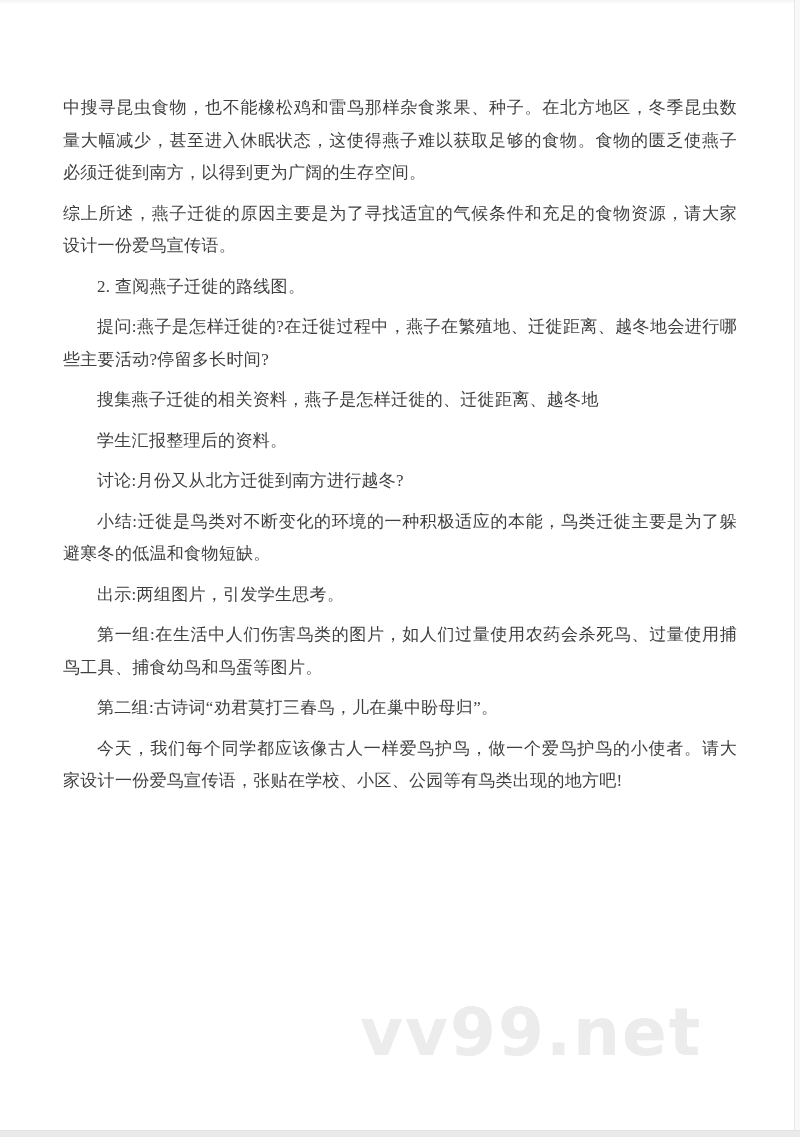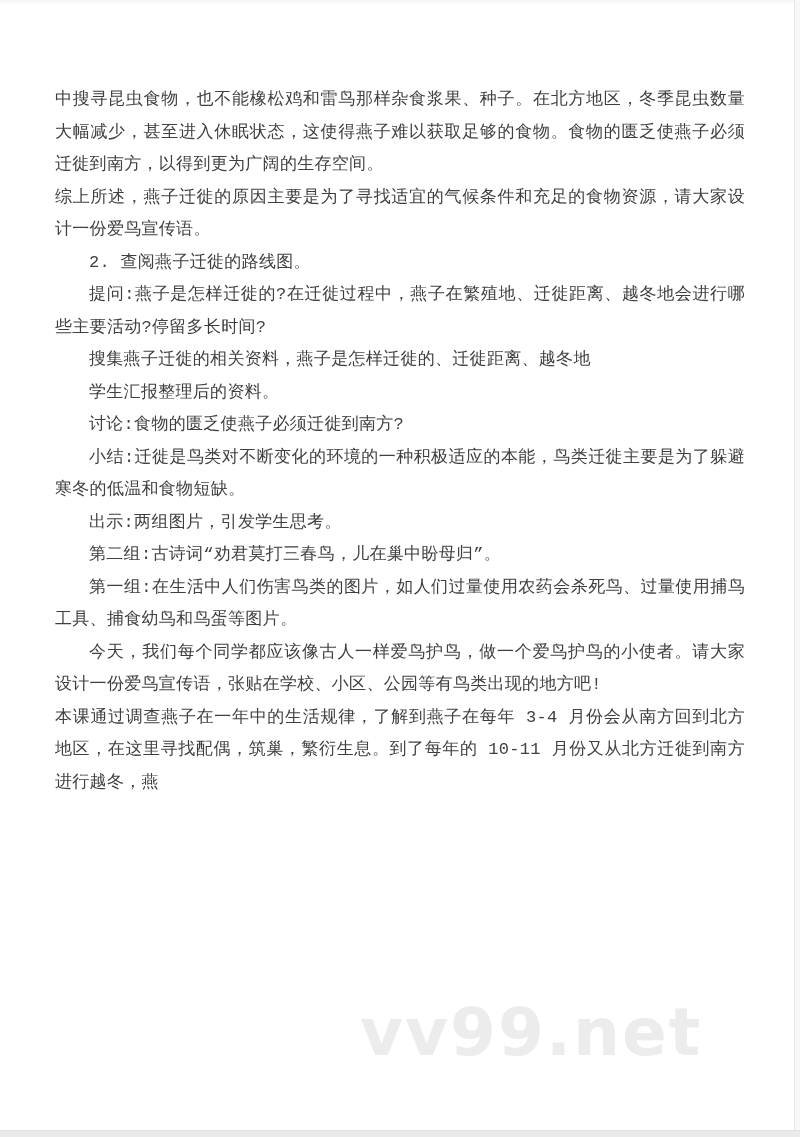--- a/index.html
+++ b/index.html
@@ -55,45 +55,43 @@
     left: 55px;
     width: 690px;
     color: #3f3f3f;
     font-size: 17px;
     line-height: 32.5px;
     text-align: justify;
     letter-spacing: 0.3px;
     z-index: 2;
   }
   .doc p {
-    margin: 0;
+    margin: 8px;
     padding: 0;
-    font-family: Liberation Mono, monospace;
   }
   .doc p.indent {
     text-indent: 2em;
   }
 </style>
 </head>
 <body>
 
 <div class="top-edge"></div>
 <div class="right-edge"></div>
 
 <div class="watermark">vv99.net</div>
 
 <div class="doc">
   <p>中搜寻昆虫食物，也不能橡松鸡和雷鸟那样杂食浆果、种子。在北方地区，冬季昆虫数量大幅减少，甚至进入休眠状态，这使得燕子难以获取足够的食物。食物的匮乏使燕子必须迁徙到南方，以得到更为广阔的生存空间。</p>
   <p>综上所述，燕子迁徙的原因主要是为了寻找适宜的气候条件和充足的食物资源，请大家设计一份爱鸟宣传语。</p>
   <p class="indent">2. 查阅燕子迁徙的路线图。</p>
   <p class="indent">提问:燕子是怎样迁徙的?在迁徙过程中，燕子在繁殖地、迁徙距离、越冬地会进行哪些主要活动?停留多长时间?</p>
   <p class="indent">搜集燕子迁徙的相关资料，燕子是怎样迁徙的、迁徙距离、越冬地</p>
   <p class="indent">学生汇报整理后的资料。</p>
-  <p class="indent">讨论:食物的匮乏使燕子必须迁徙到南方?</p>
+  <p class="indent">讨论:月份又从北方迁徙到南方进行越冬?</p>
   <p class="indent">小结:迁徙是鸟类对不断变化的环境的一种积极适应的本能，鸟类迁徙主要是为了躲避寒冬的低温和食物短缺。</p>
   <p class="indent">出示:两组图片，引发学生思考。</p>
+  <p class="indent">第一组:在生活中人们伤害鸟类的图片，如人们过量使用农药会杀死鸟、过量使用捕鸟工具、捕食幼鸟和鸟蛋等图片。</p>
   <p class="indent">第二组:古诗词“劝君莫打三春鸟，儿在巢中盼母归”。</p>
-  <p class="indent">第一组:在生活中人们伤害鸟类的图片，如人们过量使用农药会杀死鸟、过量使用捕鸟工具、捕食幼鸟和鸟蛋等图片。</p>
   <p class="indent">今天，我们每个同学都应该像古人一样爱鸟护鸟，做一个爱鸟护鸟的小使者。请大家设计一份爱鸟宣传语，张贴在学校、小区、公园等有鸟类出现的地方吧!</p>
-  <p>本课通过调查燕子在一年中的生活规律，了解到燕子在每年 3-4 月份会从南方回到北方地区，在这里寻找配偶，筑巢，繁衍生息。到了每年的 10-11 月份又从北方迁徙到南方进行越冬，燕</p>
 </div>
 
 <div class="bottom-edge"></div>
 
 </body></html>

